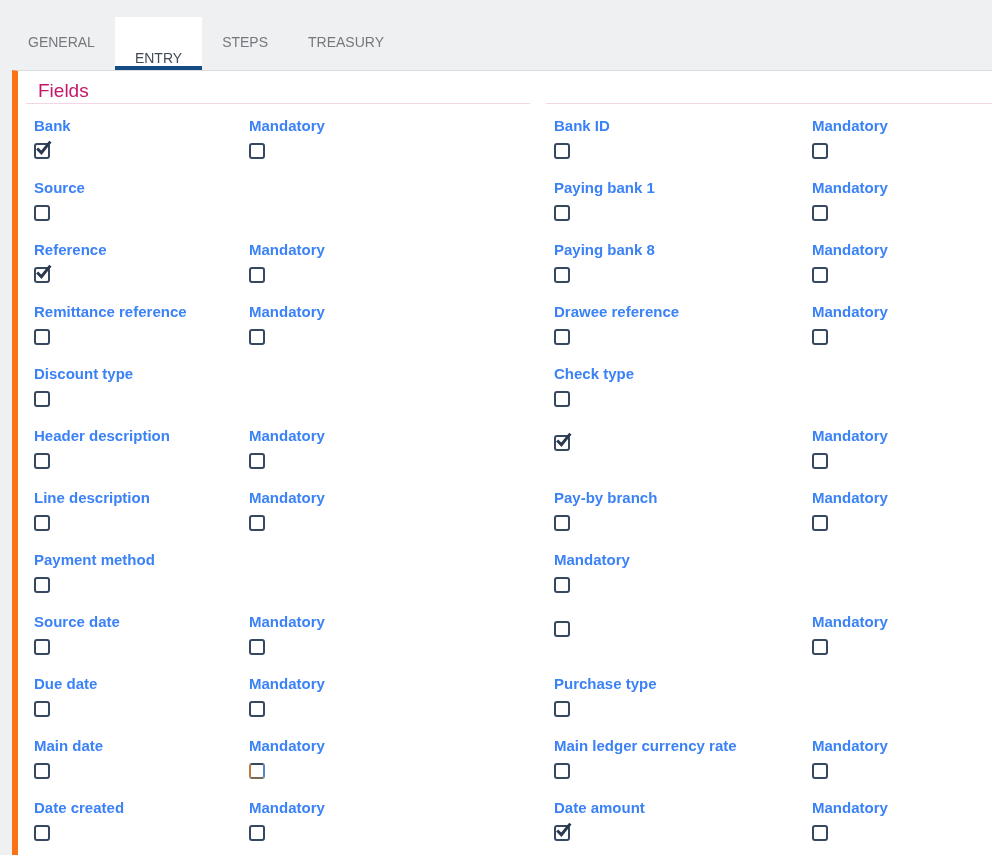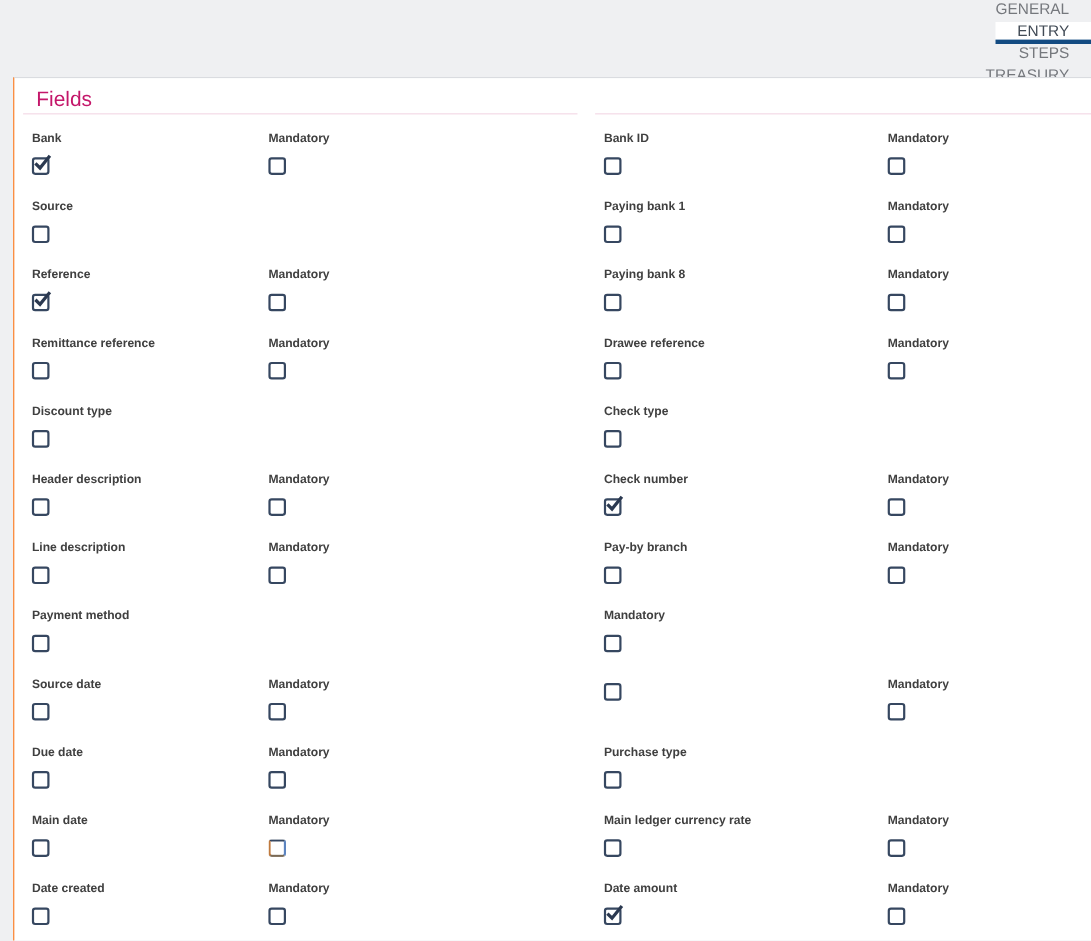--- a/index.html
+++ b/index.html
@@ -1,44 +1,44 @@
 <!DOCTYPE html>
 <html><head>
 <meta charset="utf-8">
 <style>
   html,body{margin:0;padding:0;width:992px;height:855px;overflow:hidden;
     background:#eff0f2;font-family:"Liberation Sans",sans-serif;}
   *{box-sizing:border-box;}
 
   
   .tabbar{position:absolute;top:0;left:0;right:0;height:70px;
-    display:flex;align-items:flex-end;padding-left:8px;flex-direction:column;}
+    display:flex;align-items:flex-end;padding-left:8px;}
   .tab{height:53px;display:flex;align-items:center;padding:0 20px;
     font-size:14px;color:#75787d;border-bottom:4px solid transparent;
     cursor:pointer;white-space:nowrap;}
   .tab.active{background:#ffffff;color:#414a55;border-bottom-color:#134b82;align-items:flex-end;}
 
   
   .card{position:absolute;top:70px;left:12px;right:0;bottom:0;background:#ffffff;
-    border-top:1px solid #dadce0;border-left:1px solid #f97316;
+    border-top:1px solid #dadce0;border-left:6px solid #f97316;
     padding:8px 0 0 8px;}
   .section-title{font-size:19px;line-height:24px;font-weight:400;color:#c4176a;
     margin:0 0 0 12px;}
 
   .content{display:flex;}
   .col{border-top:1px solid #f3d6e4;padding:13px 0 0 8px;}
   .col-left{width:504px;margin-left:0;}
   .col-right{flex:1;margin-left:16px;}
 
   .row{height:62px;display:flex;}
   .cell{position:relative;}
   .col-left .field-cell{width:215px;}
   .col-right .field-cell{width:258px;}
 
-  .label{display:block;font-size:11px;line-height:18px;font-weight:700;color:#404040;}
+  .label{display:block;font-size:15px;line-height:18px;font-weight:700;color:#3b82f6;}
 
   .checkbox{display:inline-block;width:16px;height:16px;margin-top:8px;
     border:2px solid #364760;border-radius:3px;background:#fff;
     position:relative;cursor:pointer;}
   .checkbox .check{display:none;position:absolute;left:-2px;top:-6px;
     width:19px;height:19px;overflow:visible;}
   .checkbox.checked .check{display:block;}
   .checkbox .check path{fill:none;stroke:#2b3950;stroke-width:2.8;}
   .checkbox.focused{border-left-color:#c07a3e;border-right-color:#5c84c0;
     border-bottom-color:#7a6a55;}
@@ -325,21 +325,20 @@
     <div class="cell mand-cell" style="visibility: hidden;">
       <span class="label">Mandatory</span>
       <span class="checkbox">
         
       </span>
     </div>
   </div>
         <div class="row">
     <div class="cell field-cell">
       
-      <span class="label">Check number</span>
       <span class="checkbox checked">
         <svg class="check" viewBox="0 0 18 18">
                 <path d="M3 9 L7 13 L15.5 2.5"></path>
               </svg>
       </span>
     </div>
     <div class="cell mand-cell">
       <span class="label">Mandatory</span>
       <span class="checkbox">
         

